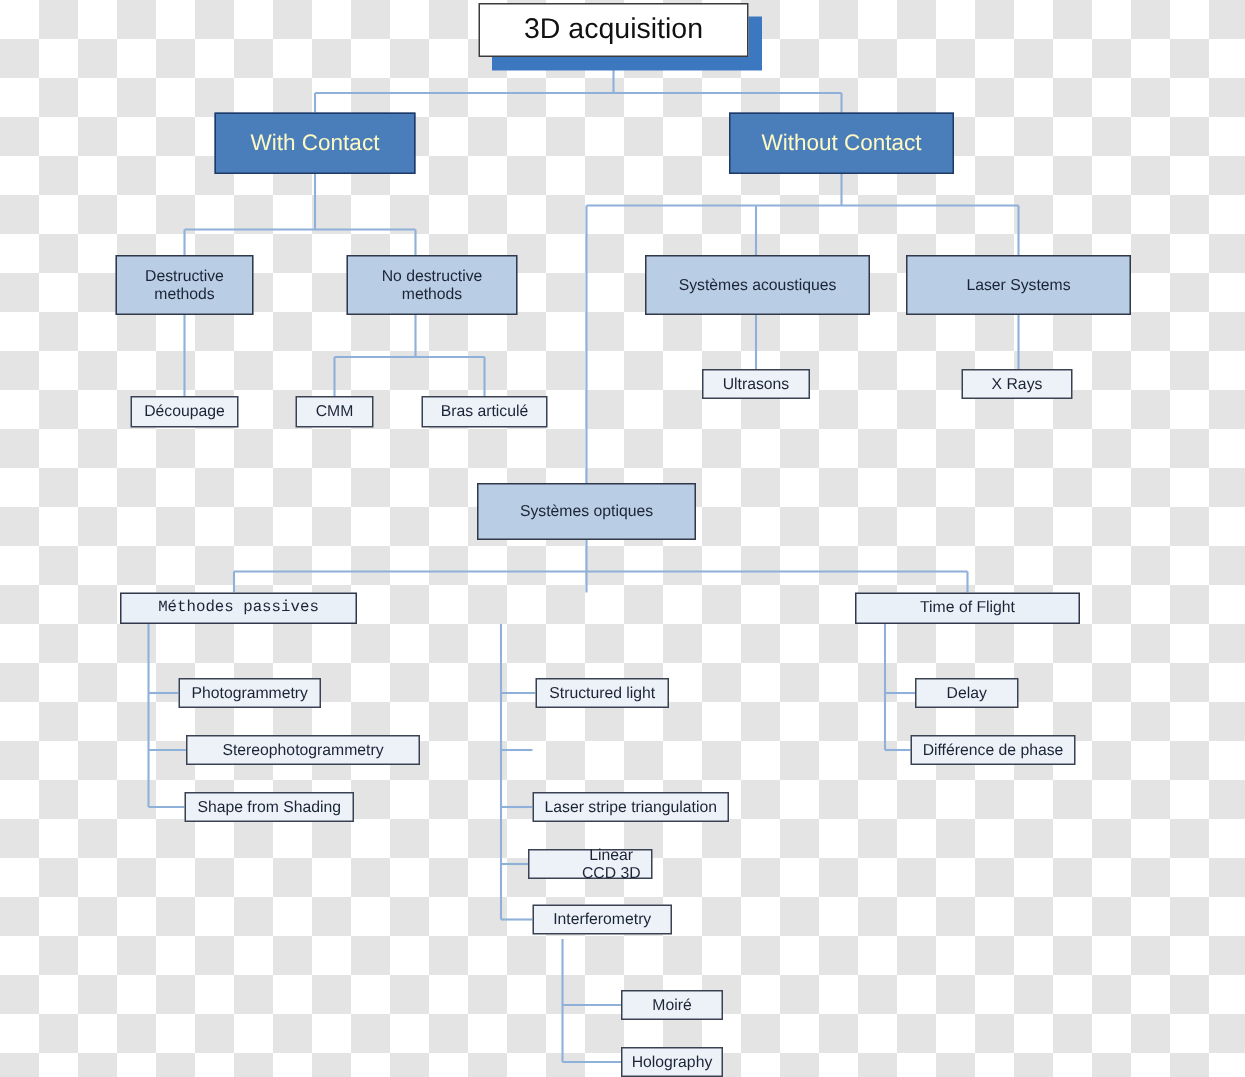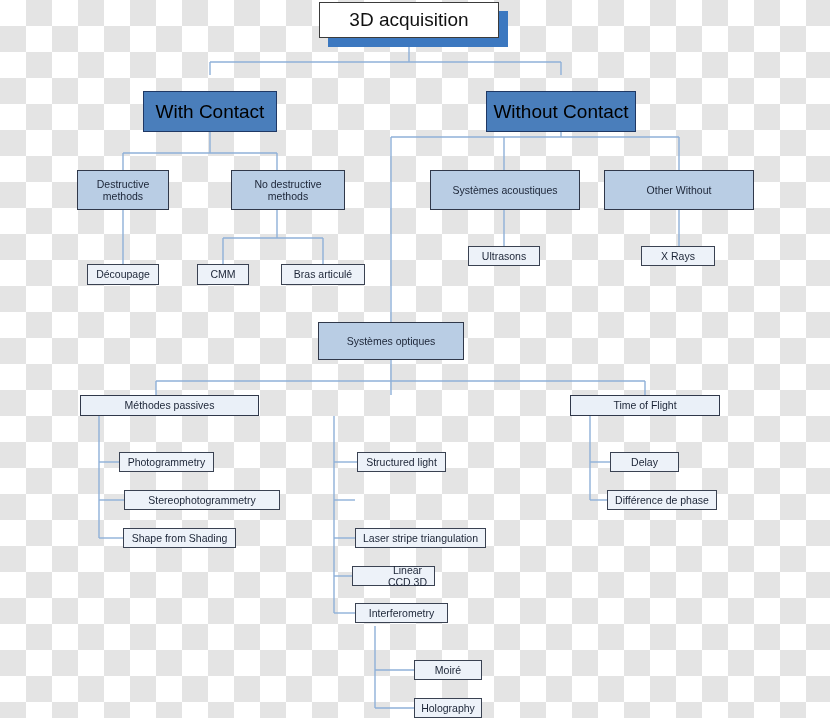--- a/index.html
+++ b/index.html
@@ -50,24 +50,23 @@
     border: 1.6px solid #3b3b3b;
     color: #111111;
     font-size: 19px;
     box-shadow: 9px 9px 0 0 #3c78c0;
     z-index: 4;
   }
   
   .node.primary {
     background: #4a7ebb;
     border: 1.3px solid #1f3864;
-    color: #000000;
-    font-size: 19px;
-    z-index: 3;
-    margin-top: 16px;
+    color: #fef9c3;
+    font-size: 15px;
+    z-index: 3;
   }
   
   .node.secondary {
     background: #b9cde4;
     border: 1.2px solid #30384a;
     color: #1b2436;
     font-size: 10.5px;
     z-index: 3;
   }
   
@@ -156,35 +155,35 @@
   <div class="node primary" style="left:486px; top:75px; width:150px; height:41px;">Without Contact</div>
 
   <div class="node secondary" style="left:77px; top:170px; width:92px; height:40px;">Destructive
 methods</div>
 
   <div class="node secondary" style="left:231px; top:170px; width:114px; height:40px;">No destructive
 methods</div>
 
   <div class="node secondary" style="left:430px; top:170px; width:150px; height:40px;">Systèmes acoustiques</div>
 
-  <div class="node secondary" style="left:604px; top:170px; width:150px; height:40px;">Other Without</div>
+  <div class="node secondary" style="left:604px; top:170px; width:150px; height:40px;">Laser Systems</div>
 
   <div class="node leaf" style="left:87px; top:264px; width:72px; height:21px;">Découpage</div>
 
   <div class="node leaf" style="left:197px; top:264px; width:52px; height:21px;">CMM</div>
 
   <div class="node leaf" style="left:281px; top:264px; width:84px; height:21px;">Bras articulé</div>
 
   <div class="node leaf" style="left:468px; top:246px; width:72px; height:20px;">Ultrasons</div>
 
   <div class="node leaf" style="left:641px; top:246px; width:74px; height:20px;">X Rays</div>
 
   <div class="node secondary" style="left:318px; top:322px; width:146px; height:38px;">Systèmes optiques</div>
 
-  <div class="node bar" style="left:80px; top:395px; width:179px; height:21px;">Méthodes passives</div>
+  <div class="node bar" style="left:80px; top:395px; width:158px; height:21px;font-family:Liberation Mono, monospace;">Méthodes passives</div>
 
 
   <div class="node bar" style="left:570px; top:395px; width:150px; height:21px;">Time of Flight</div>
 
   <div class="node leaf" style="left:119px; top:452px; width:95px; height:20px;">Photogrammetry</div>
 
   <div class="node leaf" style="left:124px; top:490px; width:156px; height:20px;">Stereophotogrammetry</div>
 
   <div class="node leaf" style="left:123px; top:528px; width:113px; height:20px;">Shape from Shading</div>
 

